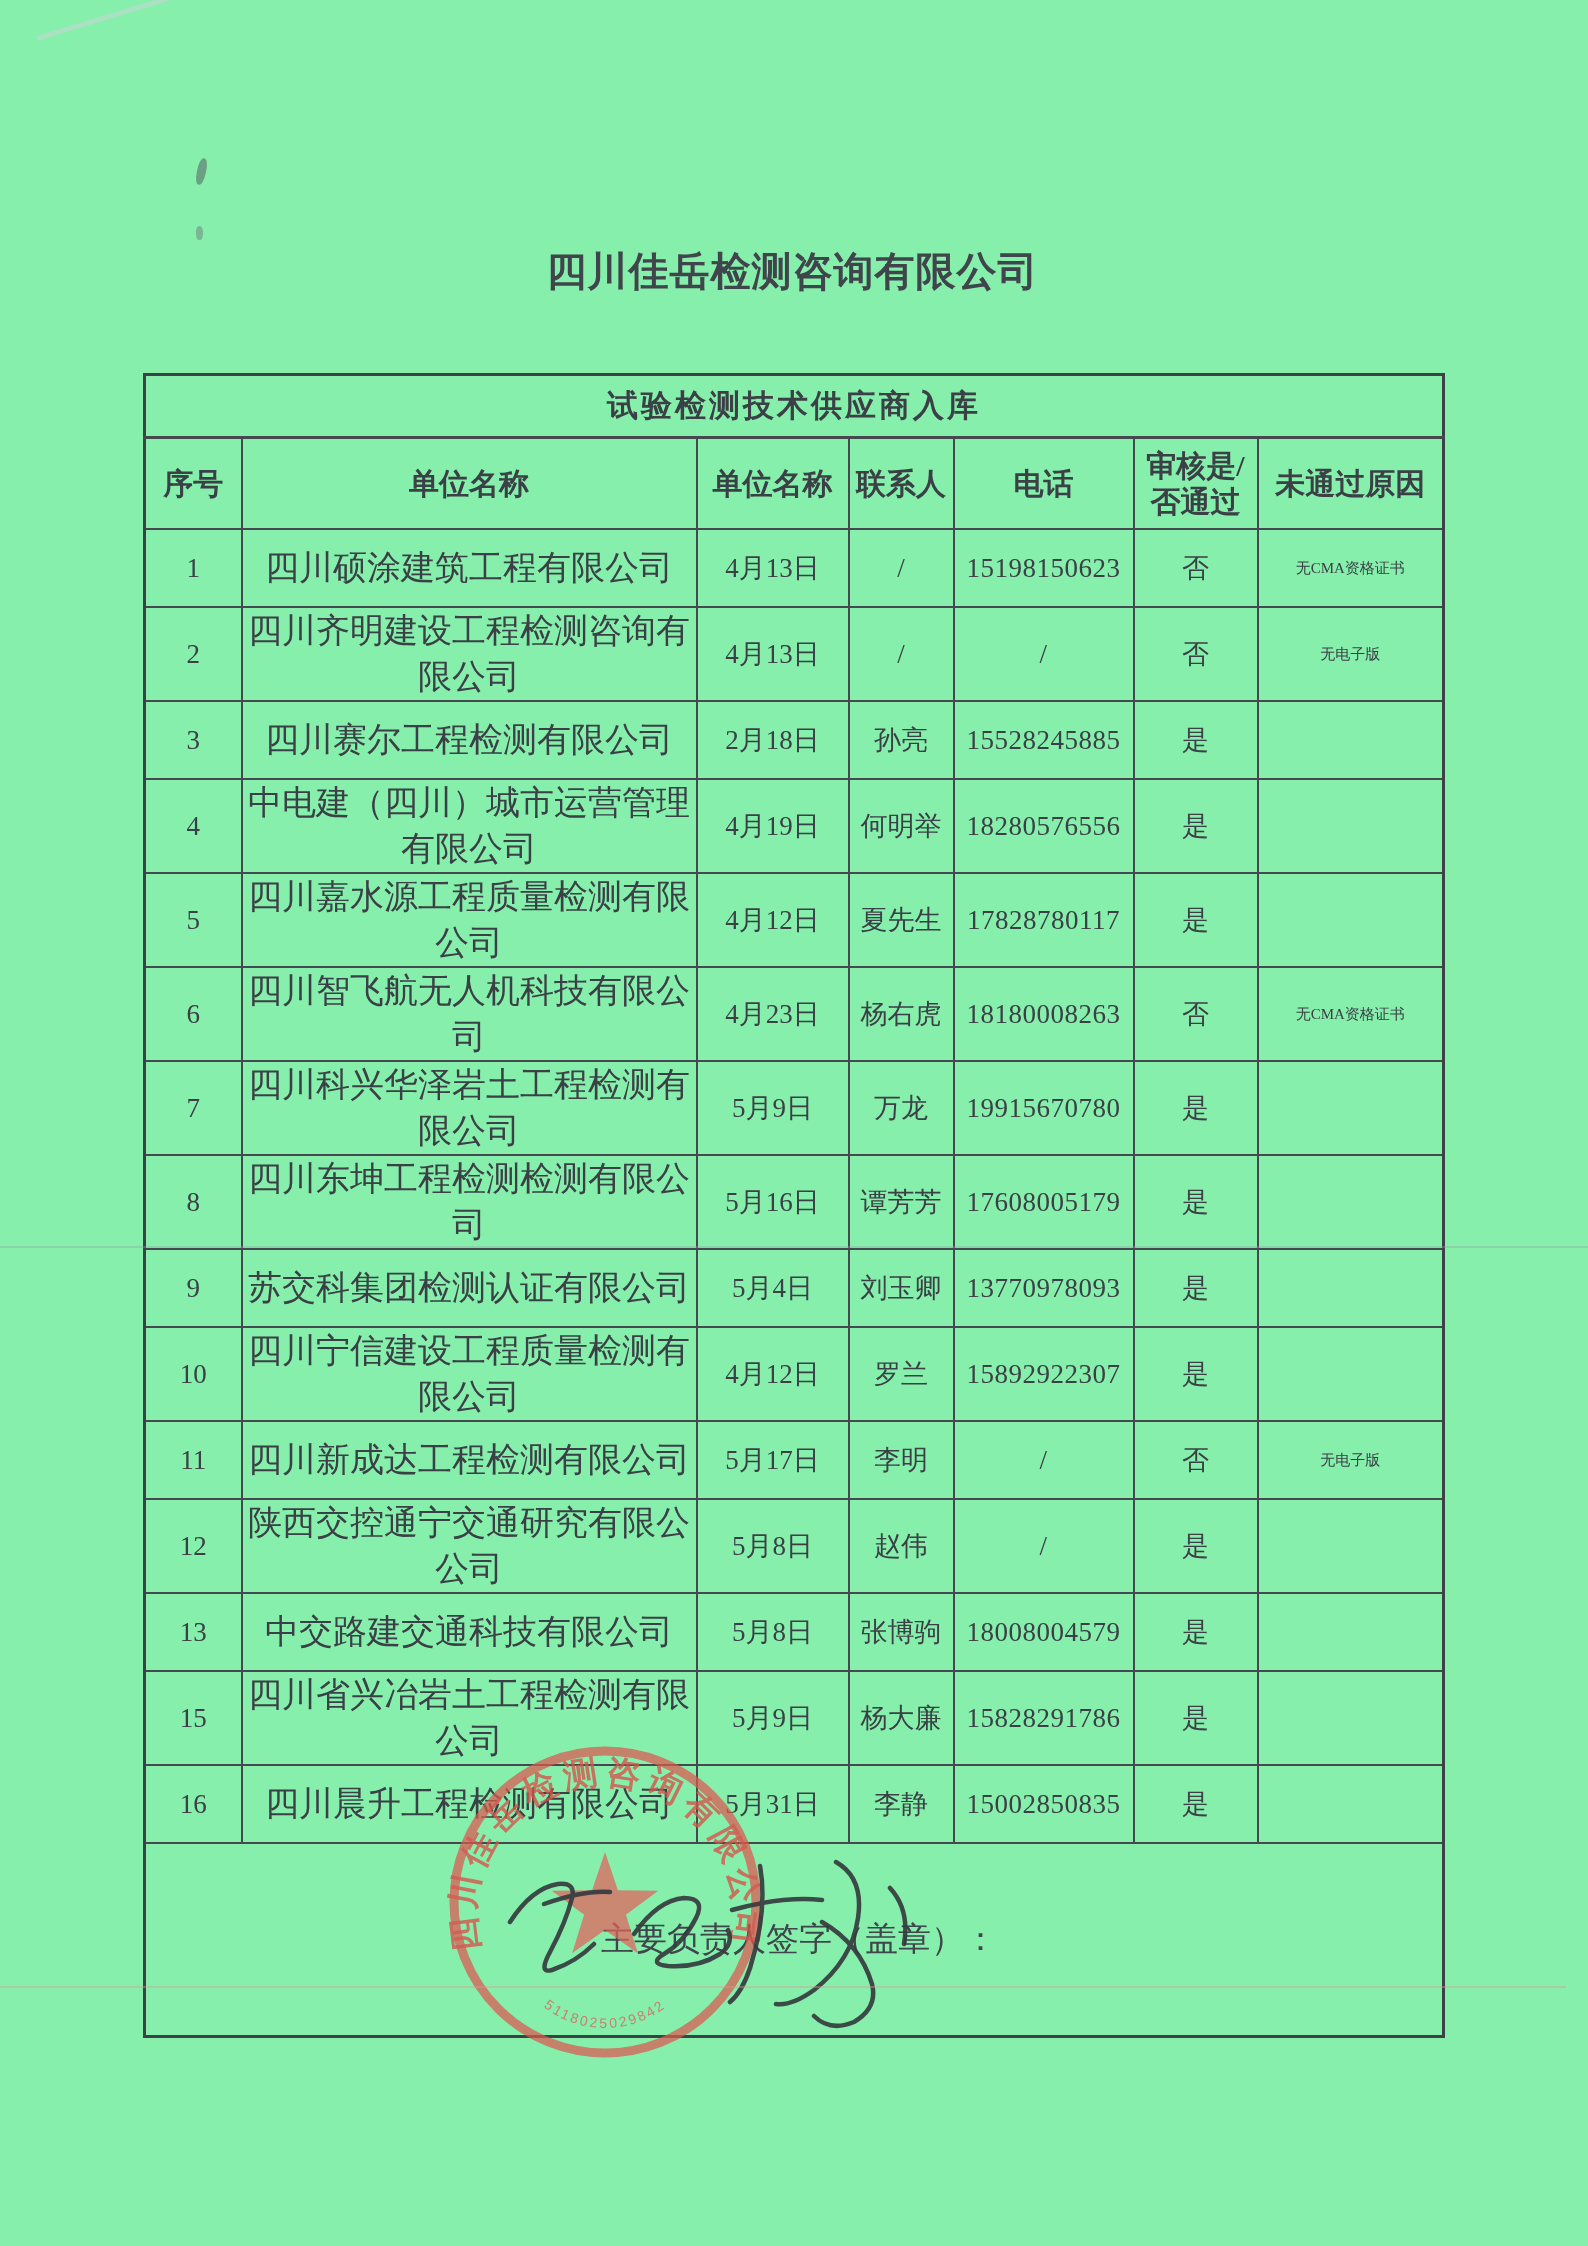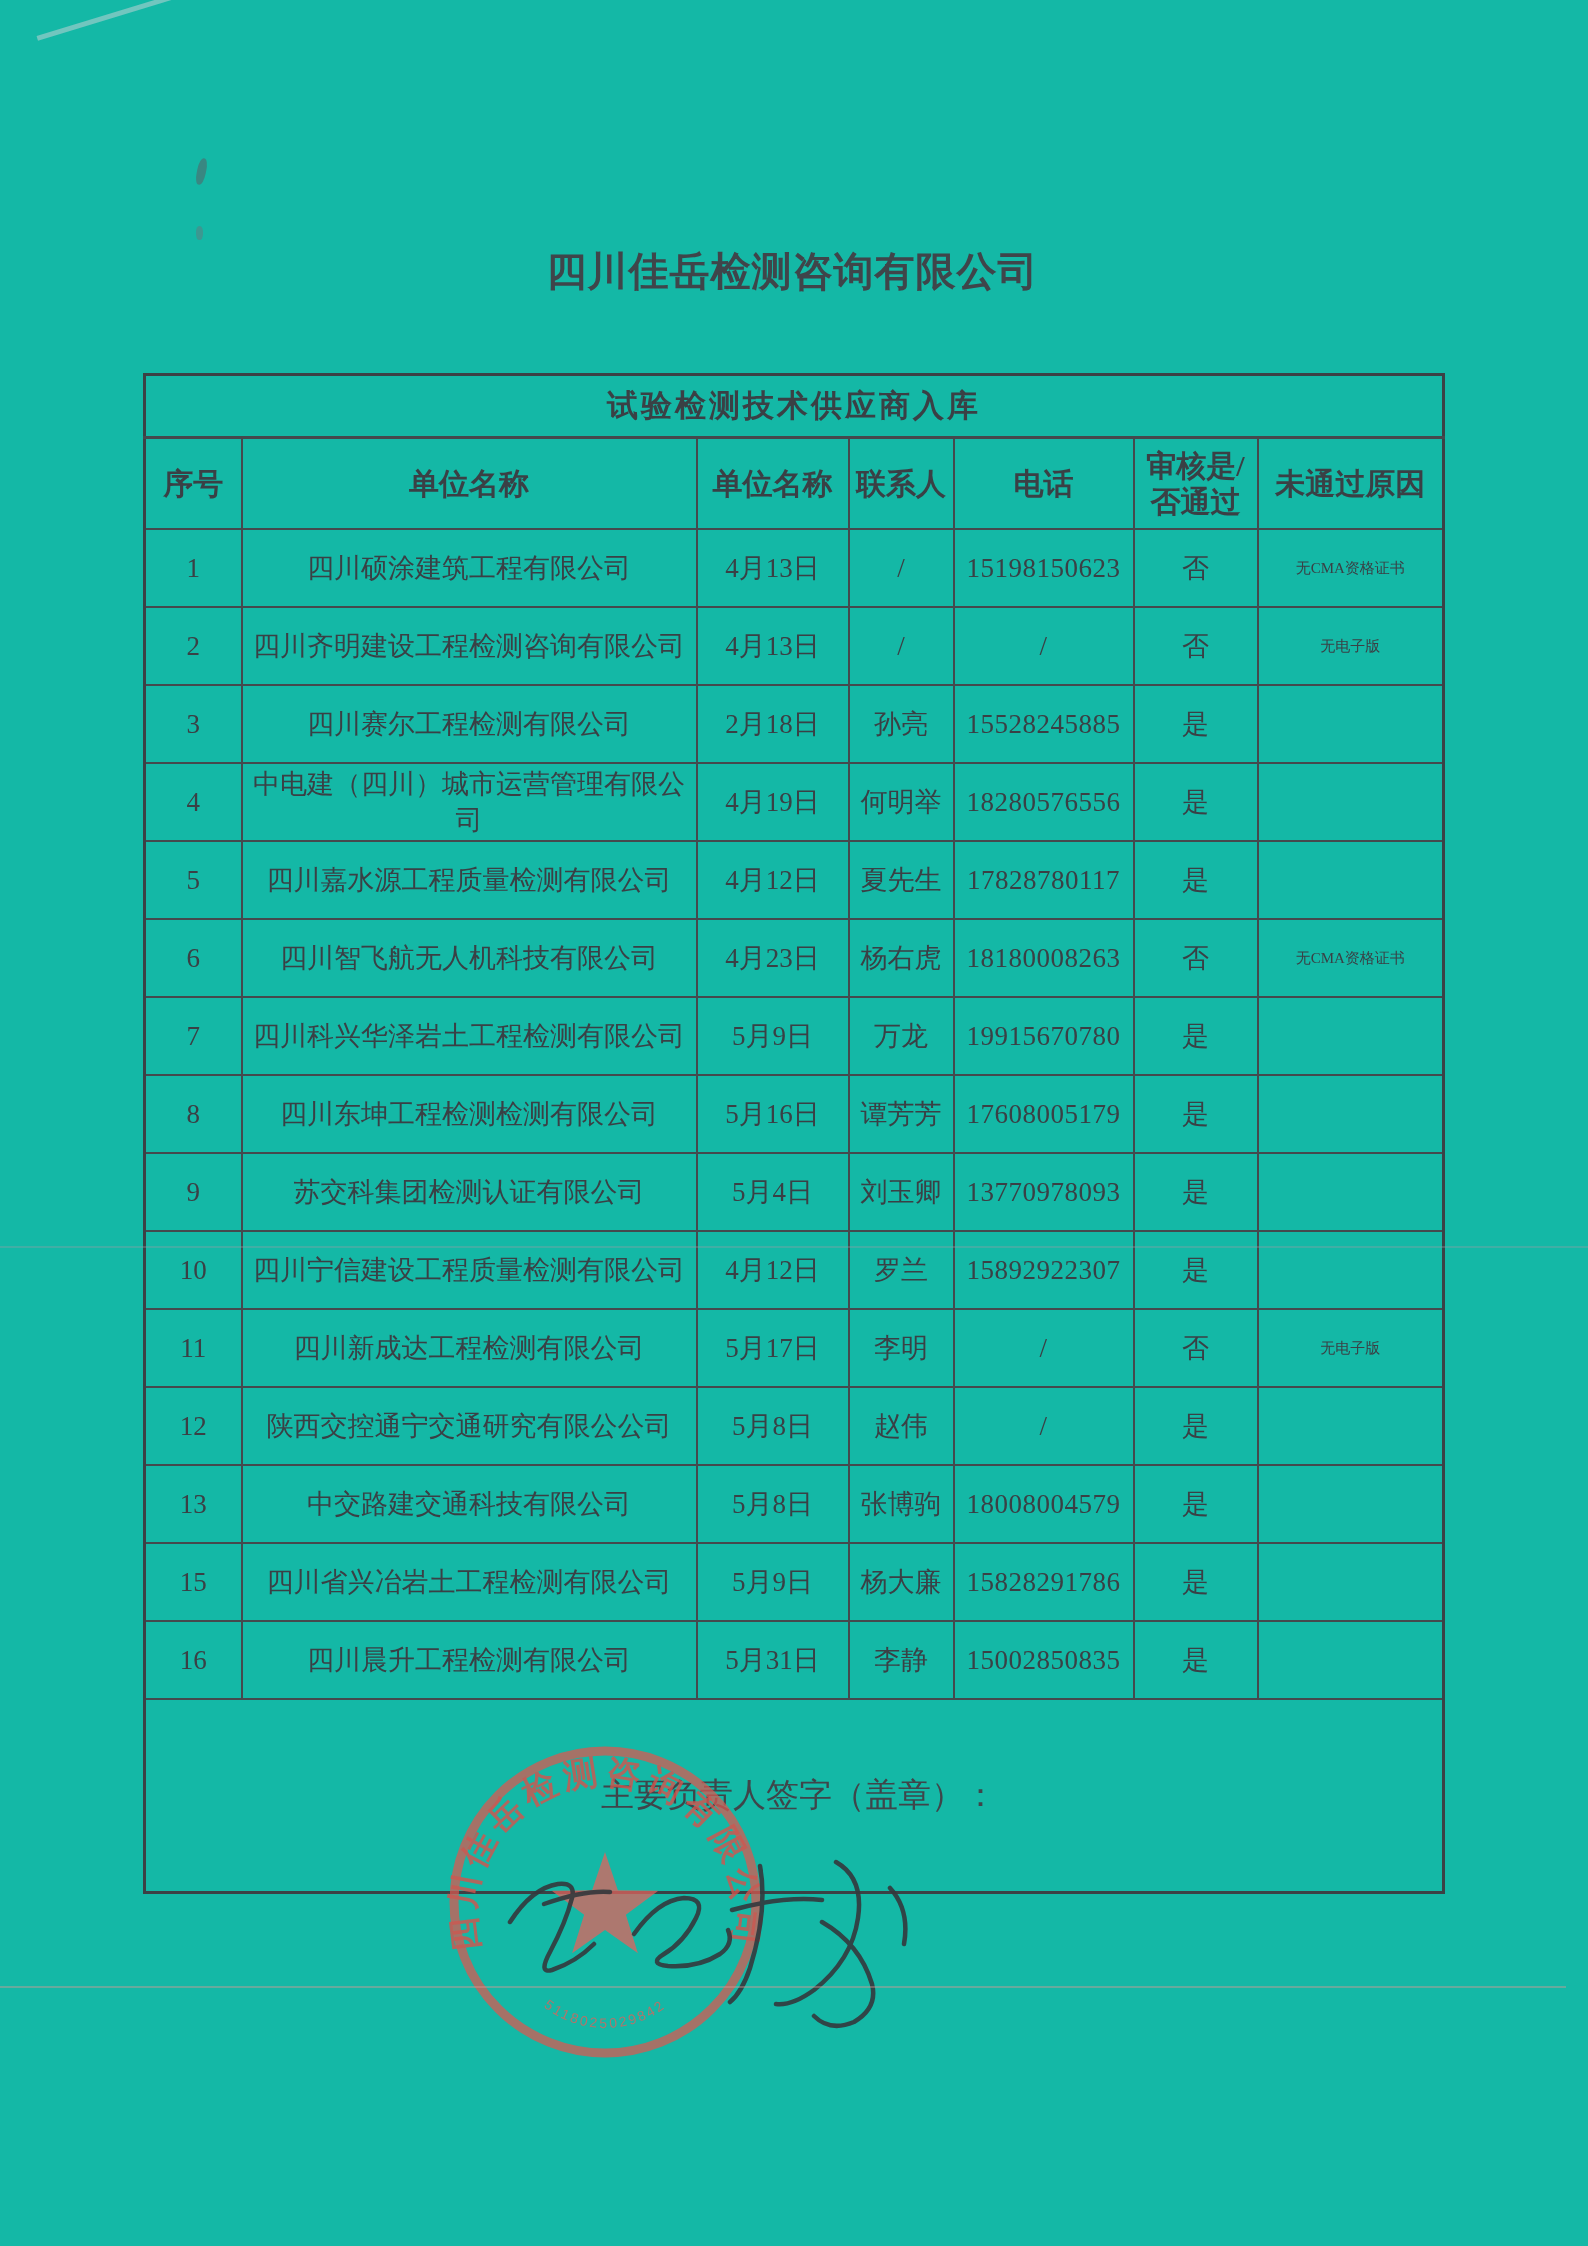--- a/index.html
+++ b/index.html
@@ -1,38 +1,38 @@
 <!DOCTYPE html>
 <html><head>
 <meta charset="utf-8">
 <style>
   html,body{margin:0;padding:0;background:#e8e8e8;}
   .page{
-    position:relative;width:1588px;height:2246px;background:#14b8a6;overflow:hidden;
+    position:relative;width:1588px;height:2246px;background:#86efac;overflow:hidden;
     font-family:"Liberation Serif","DejaVu Serif",serif;color:#3b4045;
   }
   
   .doc-heading{
     position:absolute;left:143px;top:246px;width:1299px;text-align:center;
     font-weight:bold;font-size:40px;line-height:51px;color:#3f454a;letter-spacing:1px;
   }
   
   table.supplier-table{
     position:absolute;left:143px;top:373px;width:1299px;
     border-collapse:collapse;table-layout:fixed;
     border:3px solid #3c4145;
   }
   .supplier-table th,.supplier-table td{
     border:2px solid #45494d;vertical-align:middle;text-align:center;
     padding:0 4px;color:#3a4045;overflow:hidden;
   }
   tr.caption-row th{height:60px;font-size:31px;font-weight:bold;letter-spacing:3px;border-bottom-width:3px;}
   tr.header-row th{height:89px;font-size:30px;font-weight:bold;line-height:36px;word-break:break-all;}
   tbody td{height:76px;font-size:27px;}
-  tbody td.cell-company{font-size:27px;}
+  tbody td.cell-company{font-size:34px;}
   tbody td.cell-reason{font-size:15px;white-space:nowrap;padding:0 1px;}
   tbody td.cell-phone{font-size:27px;letter-spacing:0.5px;}
   tr.footer-row td{height:191px;text-align:center;padding-left:14px;font-size:33px;color:#3f454a;}
   
   .seal{position:absolute;left:439px;top:1736px;width:332px;height:332px;opacity:.93;pointer-events:none;}
   
   .signature{position:absolute;left:492px;top:1826px;width:470px;height:215px;pointer-events:none;}
   
   .scanline-mid{position:absolute;left:0;top:1246px;width:1588px;height:2px;background:rgba(150,156,162,.35);}
   .scanline-bottom{position:absolute;left:0;top:1986px;width:1566px;height:2px;background:rgba(228,150,146,.4);}

